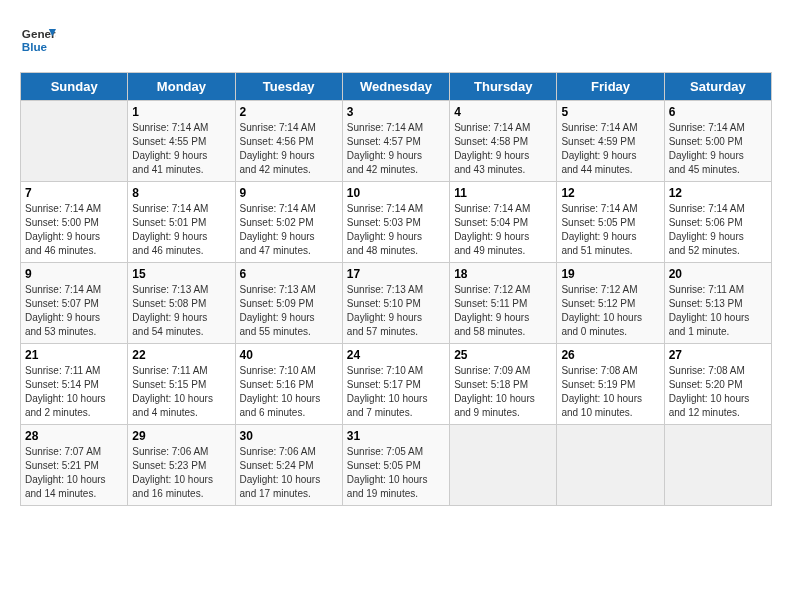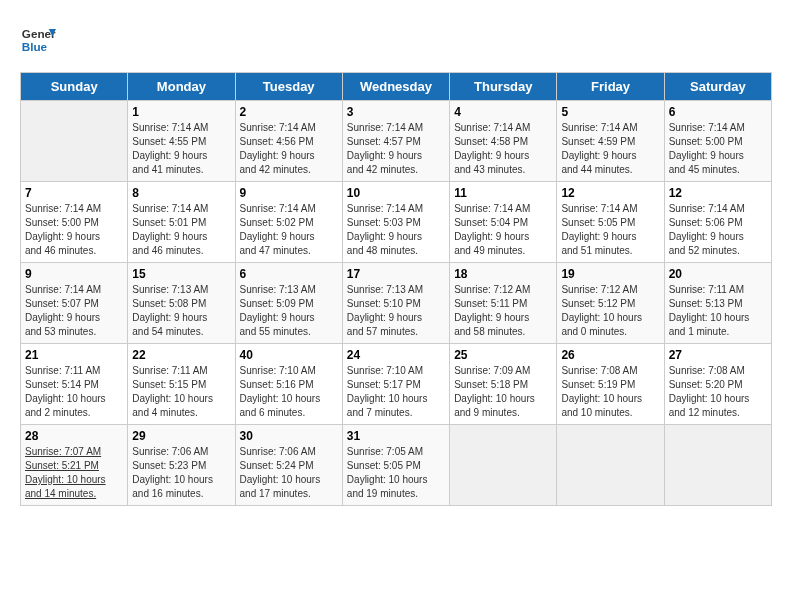--- a/index.html
+++ b/index.html
@@ -304,21 +304,21 @@
           <span class="day-number">27</span>
           <div class="day-info" style="white-space: pre-line;">Sunrise: 7:08 AM
 Sunset: 5:20 PM
 Daylight: 10 hours
 and 12 minutes.</div>
         </td>
       </tr>
       <tr>
         <td>
           <span class="day-number">28</span>
-          <div class="day-info" style="white-space: pre-line; text-decoration: underline;">Sunrise: 7:07 AM
+          <div class="day-info" style="white-space: pre-line;">Sunrise: 7:07 AM
 Sunset: 5:21 PM
 Daylight: 10 hours
 and 14 minutes.</div>
         </td>
         <td>
           <span class="day-number">29</span>
           <div class="day-info" style="white-space: pre-line;">Sunrise: 7:06 AM
 Sunset: 5:23 PM
 Daylight: 10 hours
 and 16 minutes.</div>

